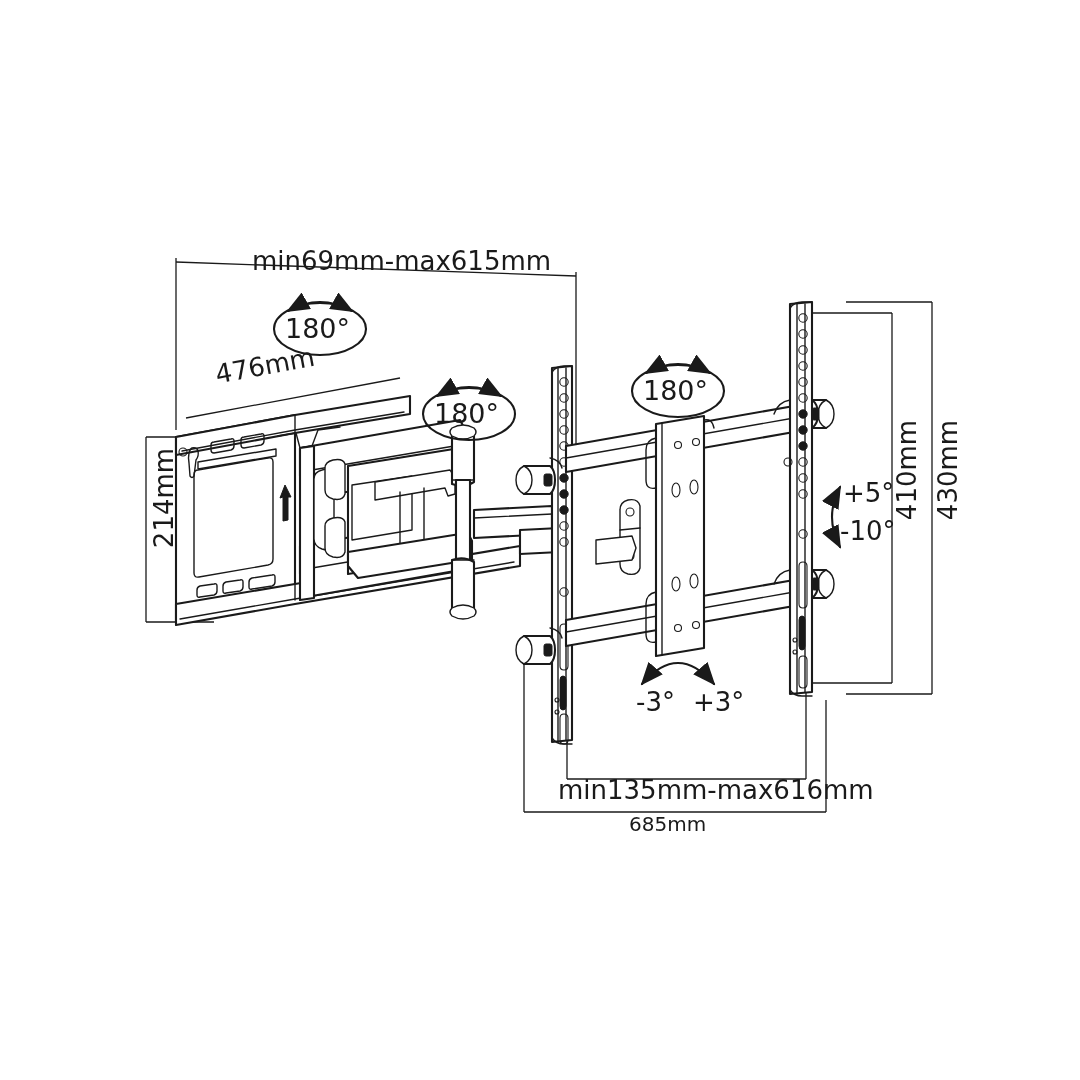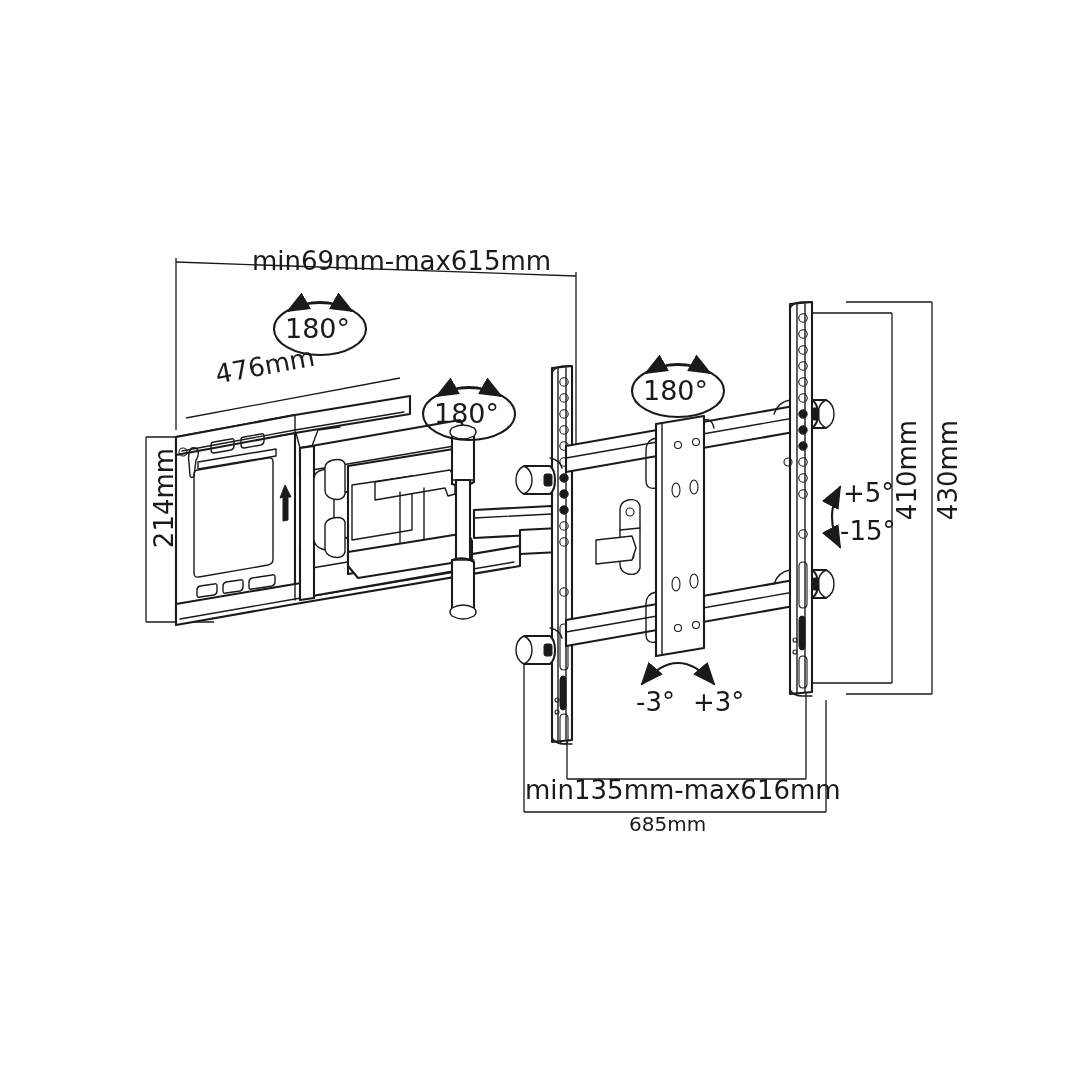--- a/index.html
+++ b/index.html
@@ -301,31 +301,31 @@
   <div class="dimtext" style="left:252px;top:246px;font-size:26px;">min69mm-max615mm</div>
 
   <div class="dimtext" style="left:213px;top:360px;font-size:26px;transform:rotate(-10.5deg);transform-origin:left top;">476mm</div>
 
   <div class="dimtext" style="left:114px;top:483px;font-size:26px;transform:rotate(-90deg);transform-origin:center center;">214mm</div>
 
   <div class="dimtext" style="left:857px;top:455px;font-size:26px;transform:rotate(-90deg);transform-origin:center center;">410mm</div>
 
   <div class="dimtext" style="left:898px;top:455px;font-size:26px;transform:rotate(-90deg);transform-origin:center center;">430mm</div>
 
-  <div class="dimtext" style="left:525px;top:775px;font-size:26px;">min135mm-max616mm</div>
+  <div class="dimtext" style="left:558px;top:775px;font-size:26px;">min135mm-max616mm</div>
 
   <div class="dimtext" style="left:629px;top:812px;font-size:20px;">685mm</div>
 
   <div class="dimtext" style="left:285px;top:313px;font-size:27px;">180°</div>
 
   <div class="dimtext" style="left:434px;top:398px;font-size:27px;">180°</div>
 
   <div class="dimtext" style="left:643px;top:375px;font-size:27px;">180°</div>
 
   <div class="dimtext" style="left:843px;top:478px;font-size:26px;">+5°</div>
 
-  <div class="dimtext" style="left:840px;top:516px;font-size:26px;">-15°</div>
+  <div class="dimtext" style="left:840px;top:516px;font-size:26px;">-10°</div>
 
   <div class="dimtext" style="left:636px;top:687px;font-size:26px;">-3°</div>
 
   <div class="dimtext" style="left:693px;top:687px;font-size:26px;">+3°</div>
 
 </div>
 
 </body></html>

